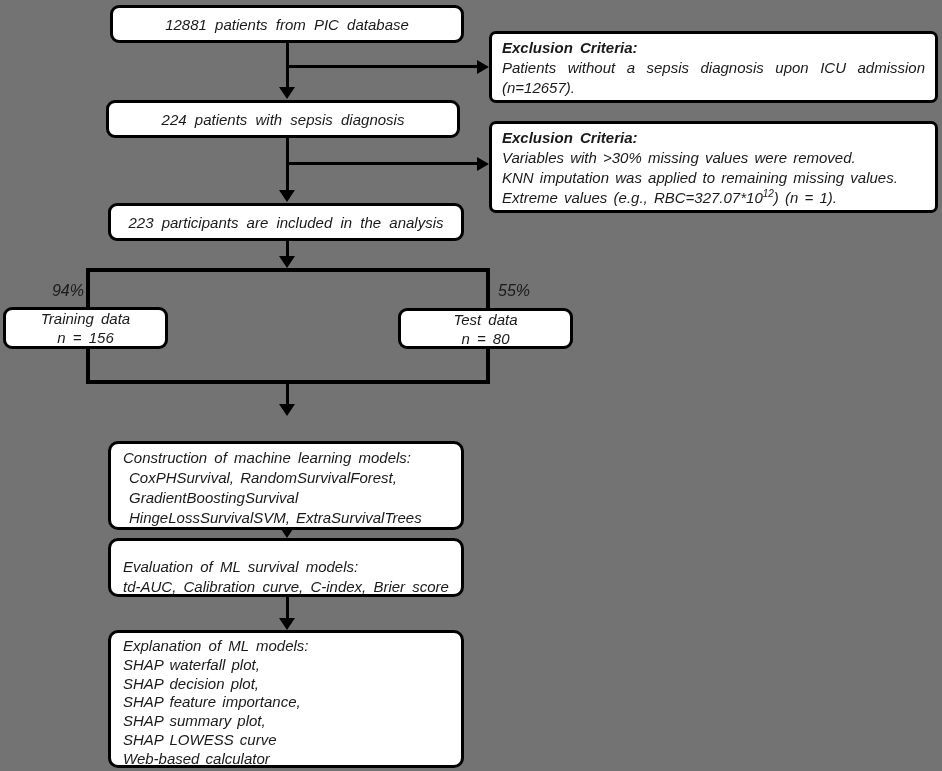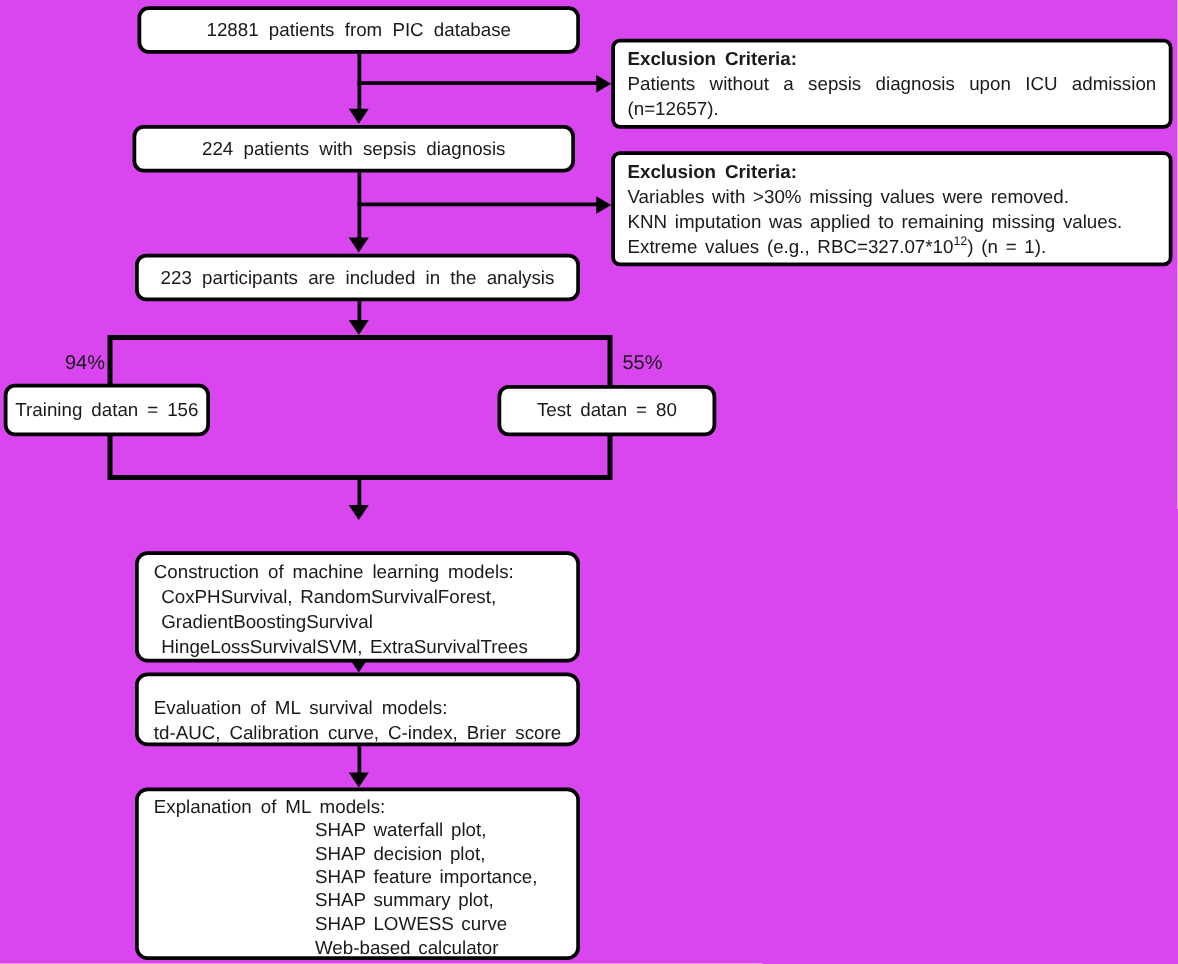--- a/index.html
+++ b/index.html
@@ -4,22 +4,23 @@
 <style>
   html, body { margin: 0; padding: 0; background: #ffffff; }
   body {
     font-family: "Liberation Sans", "DejaVu Sans", sans-serif;
     color: #1a1a1a;
   }
   #canvas {
     position: relative;
     width: 942px;
     height: 771px;
-    background: #d946ef;
+    background: #737373;
     overflow: hidden;
+    font-style: italic;
   }
   .node {
     position: absolute;
     border: 3px solid #000;
     border-radius: 9px;
     background: #ffffff;
     box-sizing: border-box;
   }
   .center-text {
     display: flex;
@@ -45,37 +46,37 @@
     box-sizing: border-box;
     background: transparent;
   }
   .pct-label {
     position: absolute;
     font-size: 16px;
     word-spacing: 2px;
   }
   .two-line {
     display: flex;
-    flex-direction: row;
+    flex-direction: column;
     align-items: center;
     justify-content: center;
     text-align: center;
     font-size: 15px;
     line-height: 19px;
     word-spacing: 3px;
   }
   .para-box {
     padding: 4px 12px;
     font-size: 15px;
     line-height: 20px;
     border-radius: 10px;
   }
   .para-box .pb-line { word-spacing: 3px; white-space: nowrap; }
   .para-box .pb-indent { margin-left: 6px; word-spacing: 2px; }
-  .expl-items { margin-left: 129px; word-spacing: 2px; }
+  .expl-items { word-spacing: 2px; }
   .expl-items .expl-item { white-space: nowrap; }
   .stem-v { position: absolute; width: 3px; background: #000; }
   .stem-h { position: absolute; height: 3px; background: #000; }
   .head-down {
     position: absolute; width: 0; height: 0;
     border-left: 8px solid transparent;
     border-right: 8px solid transparent;
     border-top: 12px solid #000;
   }
   .head-right {

